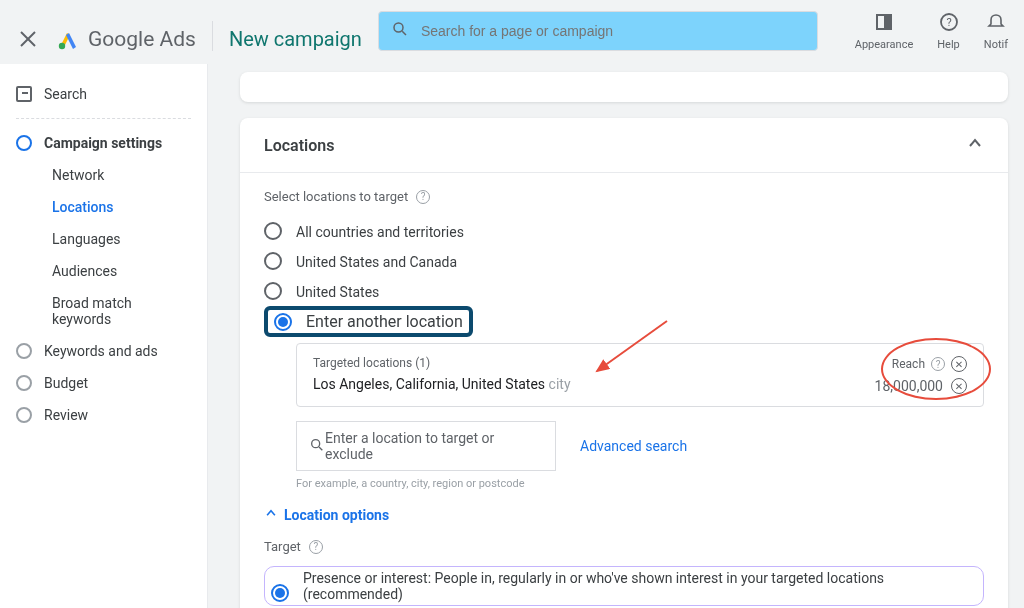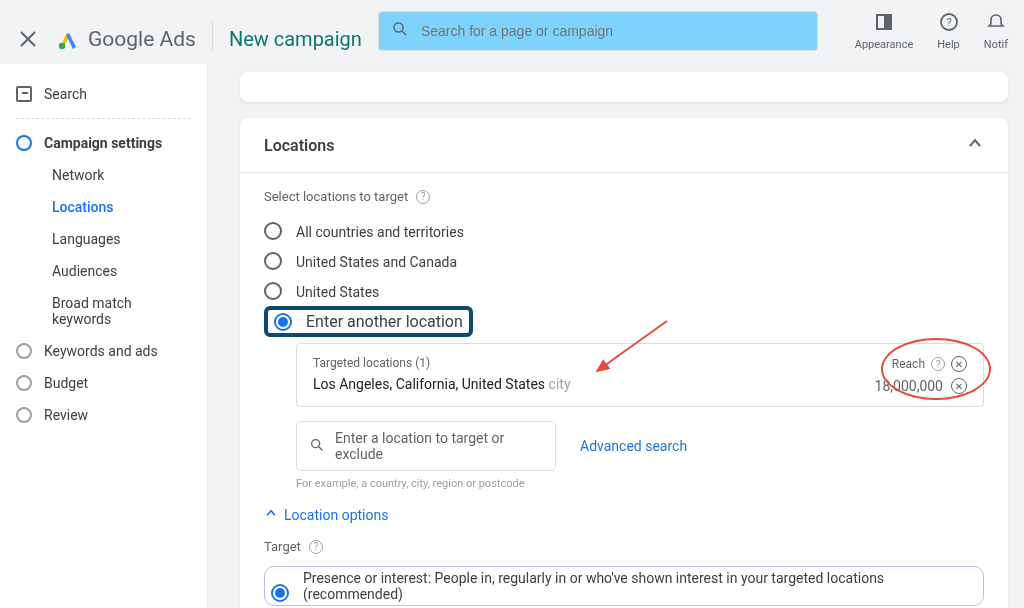--- a/index.html
+++ b/index.html
@@ -54,25 +54,25 @@
   .tb-loc { font-size: 14px; color:#202124; }
   .tb-loc .loctype { color:#9aa0a6; }
   .tb-right { text-align:right; }
   .tb-right .reach-hdr { font-size:12px; color:#5f6368; display:flex; align-items:center; gap:6px; justify-content:flex-end; margin-bottom:6px;}
   .tb-right .reach-val { font-size:14px; color:#5f6368; display:flex; align-items:center; gap:8px; justify-content:flex-end;}
   .remove-x { width:16px; height:16px; border:1.5px solid #5f6368; border-radius:50%; display:inline-flex; align-items:center; justify-content:center; font-size:10px; color:#5f6368; cursor:pointer;}
   .ellipse-ann { position:absolute; right:-8px; top:-6px; width:110px; height:62px; border:2px solid #e74c3c; border-radius: 50%; pointer-events:none;}
   .arrow-ann { position:absolute; left:290px; top:-28px; pointer-events:none;}
   
   .locsearch-row { display:flex; align-items:center; gap:24px; margin-left: 32px; margin-top: 14px; }
-  .locsearch { display:flex; align-items:center; border:1px solid #dadce0; border-radius:5px; padding: 8px 12px; width: 260px; font-size: 14px; color:#5f6368; gap:10px; cursor:text;}
+  .locsearch { display:flex; align-items:center; border:1px solid #dadce0; border-radius:0; padding: 8px 12px; width: 260px; font-size: 14px; color:#5f6368; cursor:text;}
   .adv-link { color:#1a73e8; font-size:14px; cursor:pointer; }
   .example-txt { font-size:11px; color:#9aa0a6; margin-left:32px; margin-top:6px; }
   
-  .loc-options { margin-top: 16px; display:flex; align-items:center; gap:6px; color:#1a73e8; font-size:14px; cursor:pointer; font-weight:400;}
+  .loc-options { margin-top: 16px; display:flex; align-items:center; gap:6px; color:#1a73e8; font-size:14px; cursor:pointer; font-weight:700;}
   
   .target-section { margin-top: 16px; }
   .highlight-wide { border: 1px solid #c4b5fd; border-radius: 10px; padding: 3px 6px; }
   
   .content::-webkit-scrollbar { width:12px; }
   .content::-webkit-scrollbar-thumb { background:#dadce0; border-radius:6px;}
 </style>
 </head>
 <body>
 

